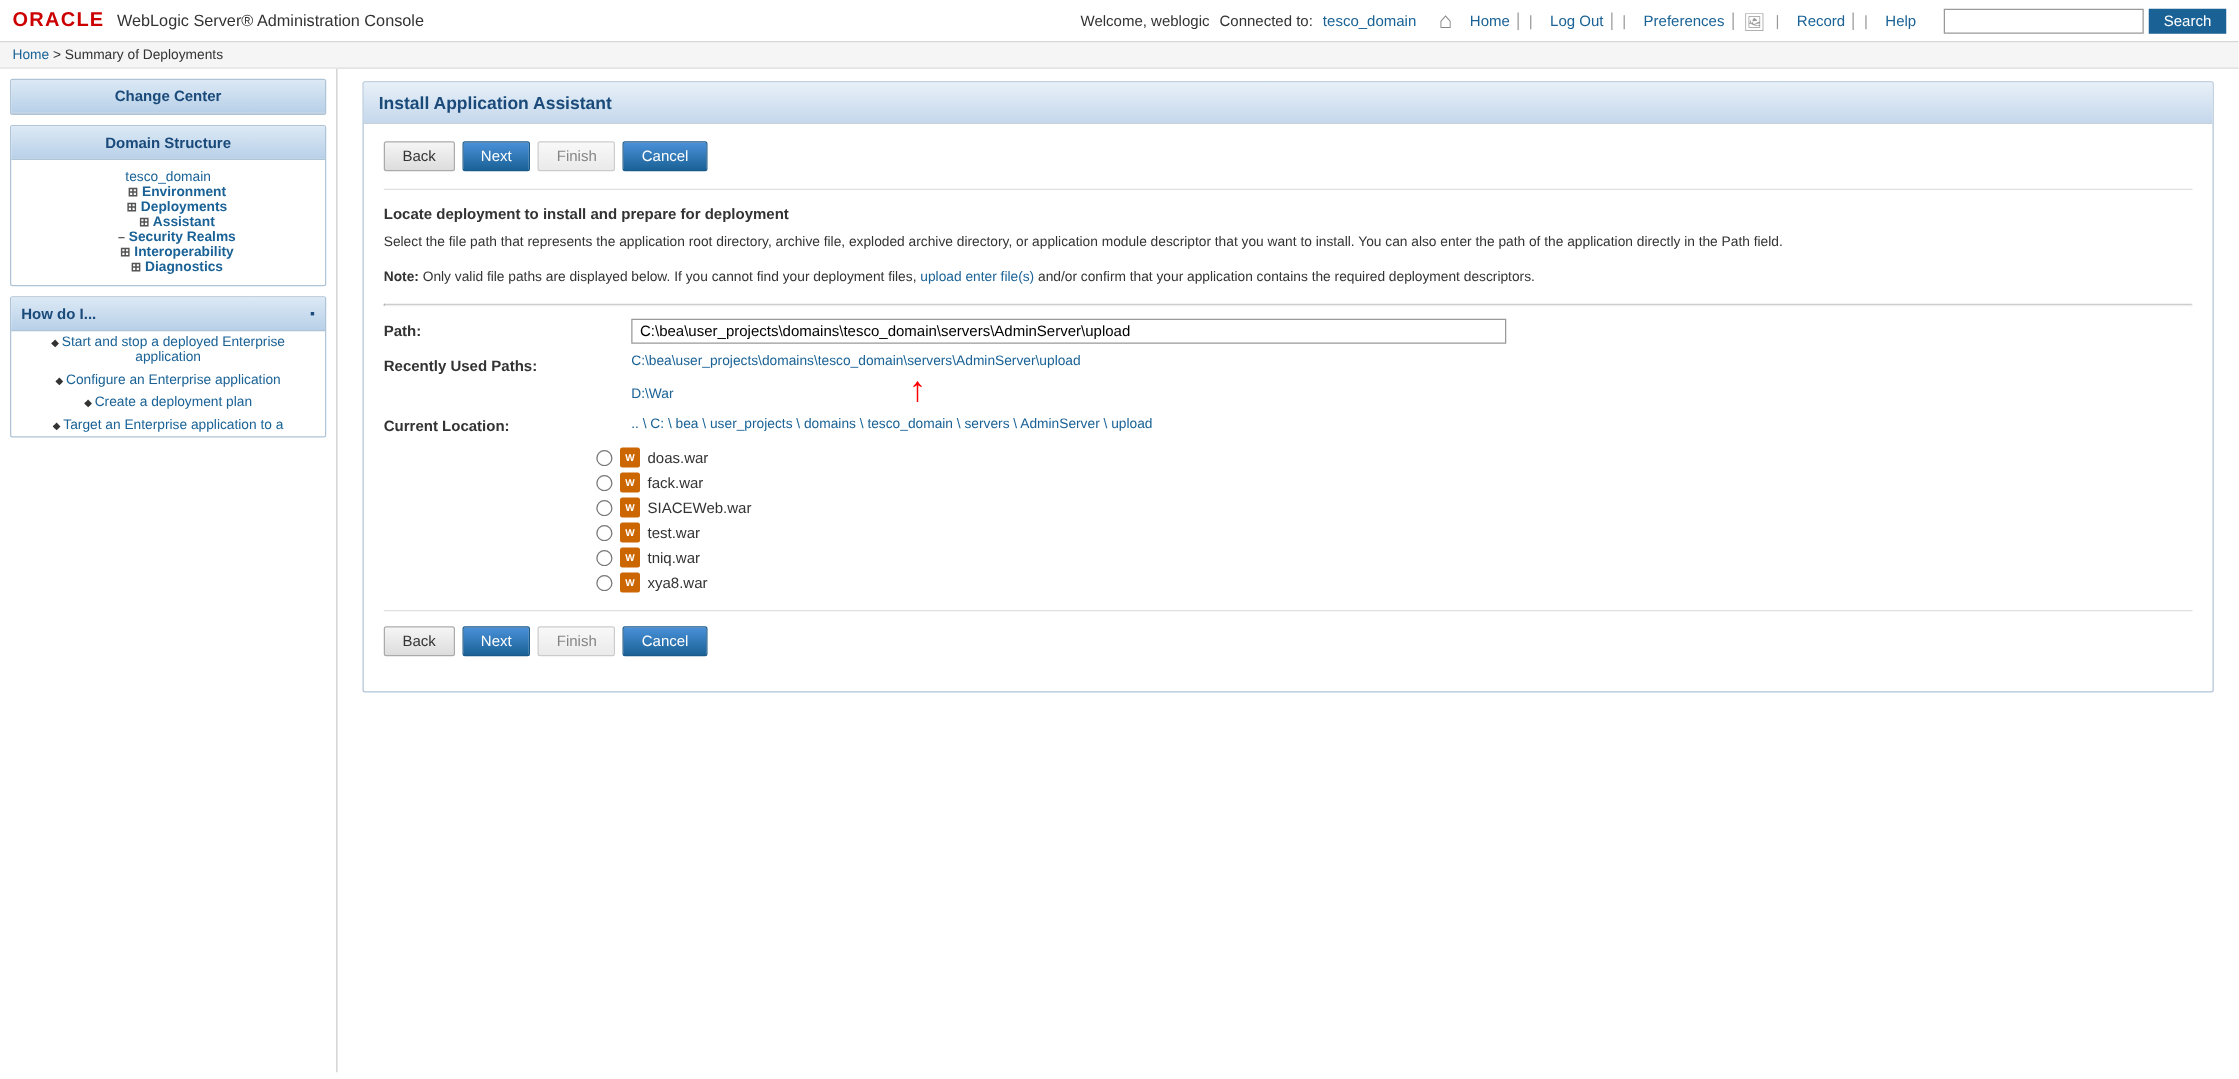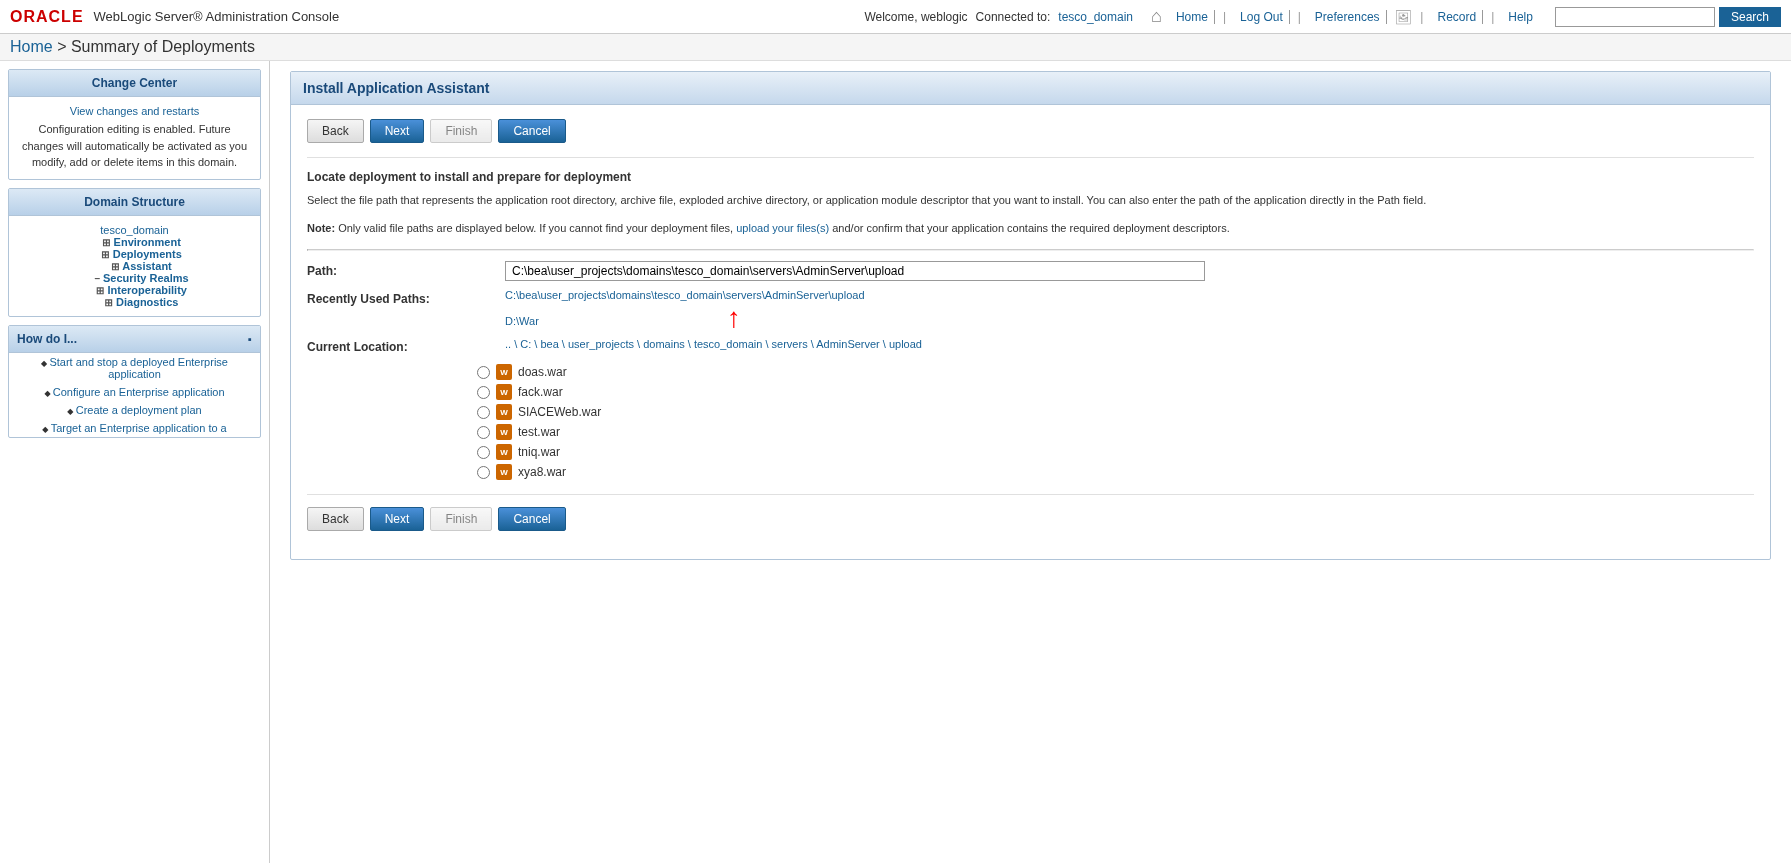--- a/index.html
+++ b/index.html
@@ -253,36 +253,32 @@
     <a class="nav-link">Record</a>
     <span style="color:#999;">|</span>
     <a class="nav-link">Help</a>
   </div>
   <div id="search-area" style="margin-left:16px;">
     <input id="search-input" class="search-input" type="text" style="">
     <button id="search-btn" class="search-btn" style="background:#1a6296;color:#fff;border:none;padding:3px 12px;cursor:pointer;font-size:12px;">Search</button>
   </div>
 </div>
 
-<div id="breadcrumb" class="breadcrumb-area" style="background:#f5f5f5; border-bottom:1px solid #ddd; padding:4px 10px; font-size:16px;">
+<div id="breadcrumb" class="breadcrumb-area" style="background:#f5f5f5; border-bottom:1px solid #ddd; padding:4px 10px; font-size:11px;">
   <a class="bread-link">Home</a>
   <span> &gt; </span>
   <span>Summary of Deployments</span>
 </div>
 
 <div id="main-layout">
 
   <div id="sidebar">
 
     <div class="sidebar-section">
       <div class="sidebar-section-header">Change Center</div>
-      <div class="sidebar-section-body">
-        <a class="sidebar-link">View changes and restarts</a>
-        <p class="sidebar-text">Configuration editing is enabled. Future changes will automatically be activated as you modify, add or delete items in this domain.</p>
-      </div>
     </div>
 
     <div class="sidebar-section">
       <div class="sidebar-section-header">Domain Structure</div>
       <div class="sidebar-section-body">
         <div class="tree-root">
           <a style="color:#1a6296;text-decoration:none;font-size:11px;">tesco_domain</a>
           <ul class="tree-children" style="padding-left:14px;list-style:none;">
             <li class="tree-item">
               <span class="expand-icon">⊞</span>
@@ -342,21 +338,21 @@
 
         <hr class="divider">
 
         <p class="section-title">Locate deployment to install and prepare for deployment</p>
 
         <p class="description-text">Select the file path that represents the application root directory, archive file, exploded archive directory, or application module descriptor that you want to install. You can also enter the path of the application directly in the Path field.</p>
 
         <p class="note-text">
           <strong>Note:</strong>
           <span> </span><span>Only valid file paths are displayed below. If you cannot find your deployment files,</span>
-          <a class="note-link">upload your files(s)</a>
+          <a class="note-link">upload enter file(s)</a>
           <span>and/or confirm that your application contains the required deployment descriptors.</span>
         </p>
 
         <hr class="separator" style="margin-bottom:10px;">
 
         <div class="form-row">
           <span class="form-label">Path:</span>
           <div class="form-value">
             <input class="path-input" type="text" style="width: 700px;" value="C:\bea\user_projects\domains\tesco_domain\servers\AdminServer\upload">
           </div>

